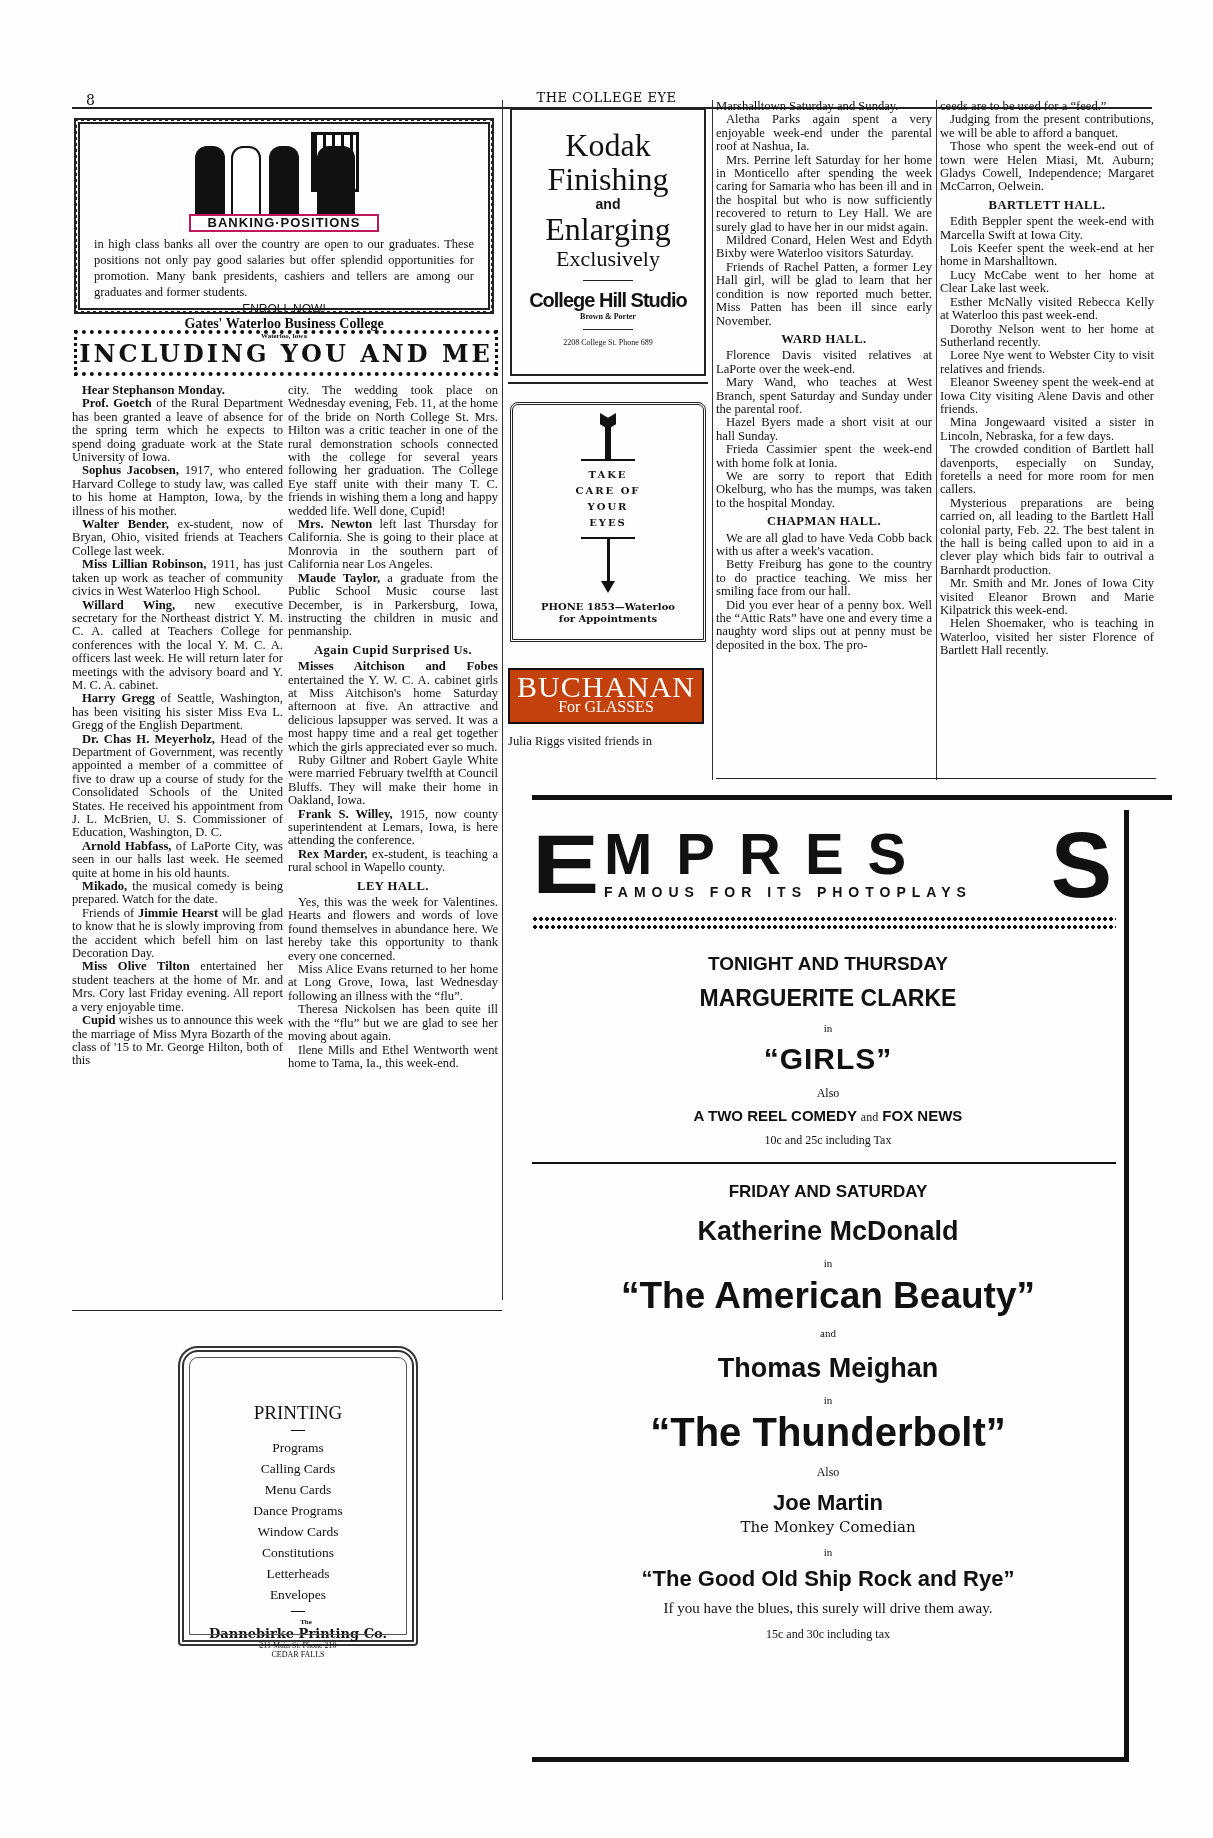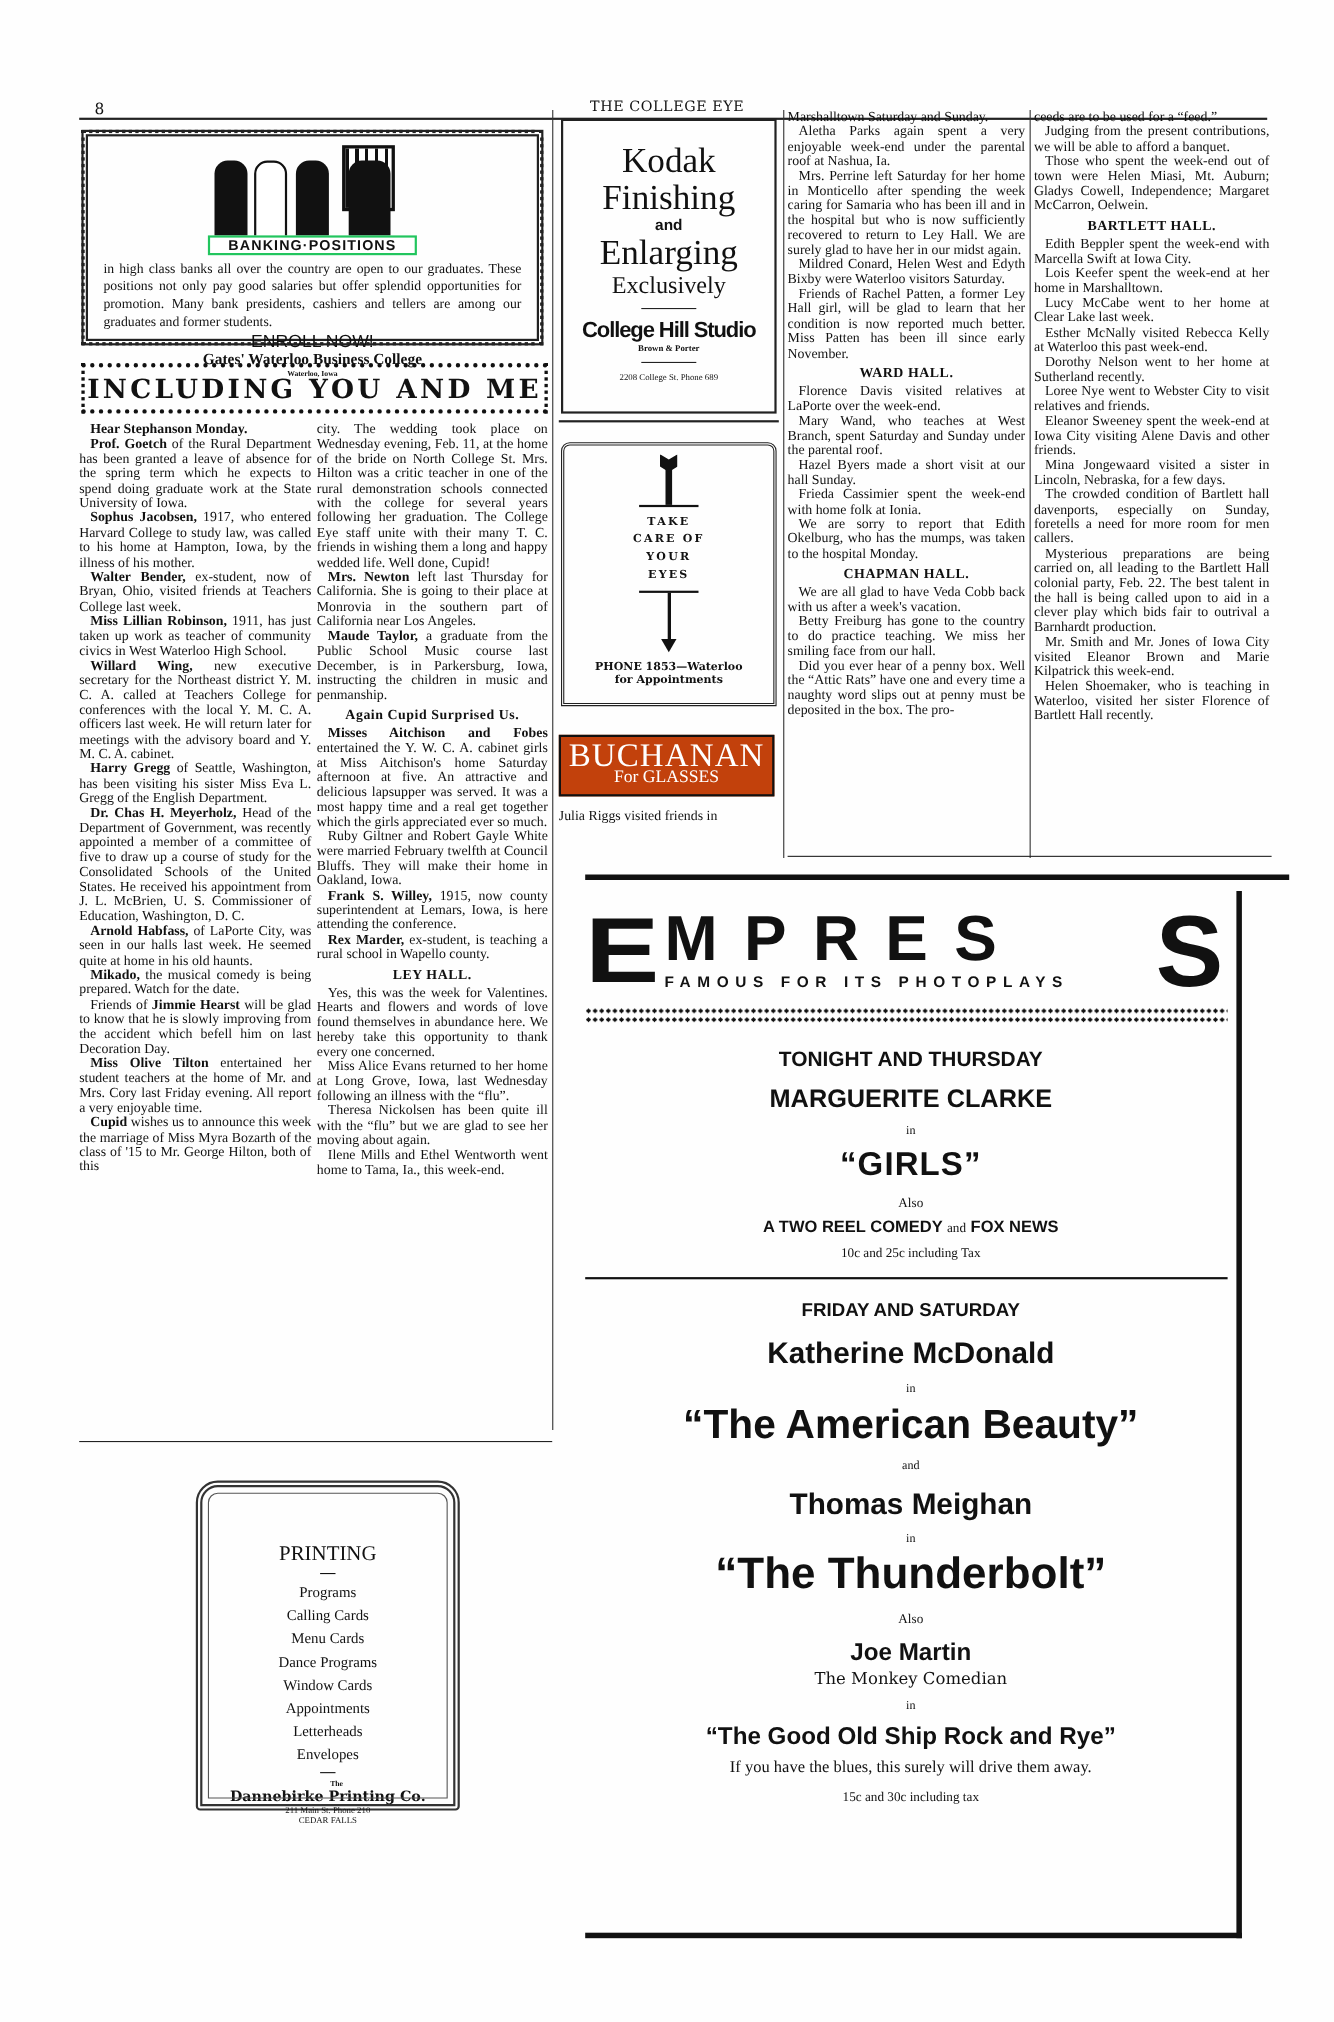--- a/index.html
+++ b/index.html
@@ -7,23 +7,23 @@
   .abs { position: absolute; }
   .pagenum { left: 86px; top: 92px; font-size: 14px; }
   .masthead { left: 0; width: 1213px; top: 90px; text-align: center; font-size: 13px; letter-spacing: 0.5px; }
   .toprule { left: 72px; top: 107px; width: 1080px; border-top: 2px solid #222; }
 
   
   .bank-ad { left: 74px; top: 118px; width: 420px; height: 196px; border: 6px double #222; outline: 3px dotted #222; outline-offset: -3px; padding: 8px 14px; font-family: "Liberation Serif", serif; }
   .bank-illus { margin: 0 auto; width: 190px; height: 100px; position: relative; }
   .bank-illus .fig { position: absolute; bottom: 14px; width: 30px; height: 72px; background: #111; border-radius: 12px 12px 2px 2px; }
   .bank-illus .cage { position: absolute; right: 20px; top: 0; width: 48px; height: 60px; border: 3px solid #111; background: repeating-linear-gradient(90deg,#111 0 3px,#fff 3px 9px); }
-  .bank-banner { position: absolute; bottom: 0; left: 0; width: 190px; height: 18px; border: 2px solid #22c55e; font-family: "Liberation Sans", sans-serif; font-weight: bold; font-size: 13px; text-align: center; line-height: 14px; letter-spacing: 1px; background:#fff; }
+  .bank-banner { position: absolute; bottom: 0; left: 0; width: 190px; height: 18px; border: 2px solid #be185d; font-family: "Liberation Sans", sans-serif; font-weight: bold; font-size: 13px; text-align: center; line-height: 14px; letter-spacing: 1px; background:#fff; }
   .bank-body { font-size: 12.5px; line-height: 16px; text-align: justify; margin-top: 4px; }
-  .bank-enroll { text-align: center; font-family: "Liberation Sans", sans-serif; font-size: 16px; margin-top: 2px; }
+  .bank-enroll { text-align: center; font-family: "Liberation Sans", sans-serif; font-size: 12px; margin-top: 2px; }
   .bank-college { text-align: center; font-weight: bold; font-size: 14px; }
   .bank-loc { text-align: center; font-size: 7px; font-weight: bold; }
 
   
   .col-head { left: 74px; top: 330px; width: 424px; height: 46px; border-top: 4px dotted #111; border-bottom: 4px dotted #111; border-left: 3px dotted #111; border-right: 3px dotted #111; text-align: center; font-family: "DejaVu Serif", serif; font-size: 24px; letter-spacing: 3px; line-height: 40px; font-weight: bold; }
 
   .news { font-family: "Liberation Serif", serif; font-size: 12.6px; line-height: 13.4px; text-align: justify; }
   .news p { text-indent: 10px; }
   .news b { font-weight: bold; }
   .news h4 { text-align: center; font-size: 12.6px; font-weight: bold; margin: 5px 0 3px; letter-spacing: 0.5px; }
@@ -264,21 +264,21 @@
 
 <div class="abs printing">
   <div class="ptitle">PRINTING</div>
   <hr>
   <div id="printItems">
       <div class="pitem">Programs</div>
       <div class="pitem">Calling Cards</div>
       <div class="pitem">Menu Cards</div>
       <div class="pitem">Dance Programs</div>
       <div class="pitem">Window Cards</div>
-      <div class="pitem">Appointments</div>
+      <div class="pitem">Constitutions</div>
       <div class="pitem">Letterheads</div>
       <div class="pitem">Envelopes</div>
     </div>
   <hr>
   <div class="pthe">The</div>
   <div class="pco">Dannebirke Printing Co.</div>
   <div class="paddr">211 Main St.    Phone 210</div>
   <div class="paddr">CEDAR FALLS</div>
 </div>
 

